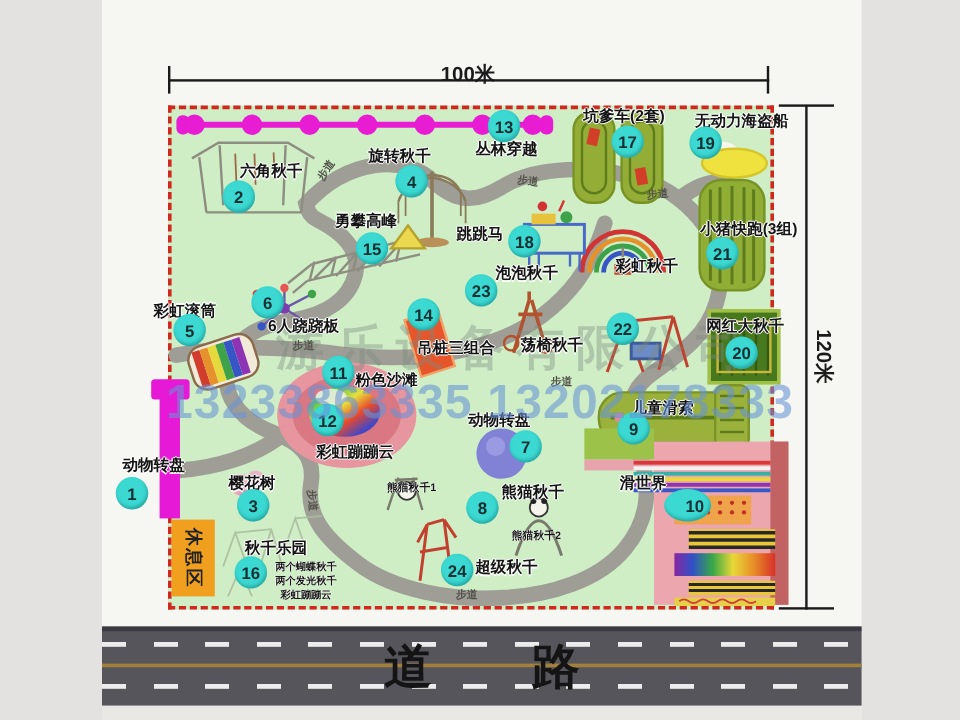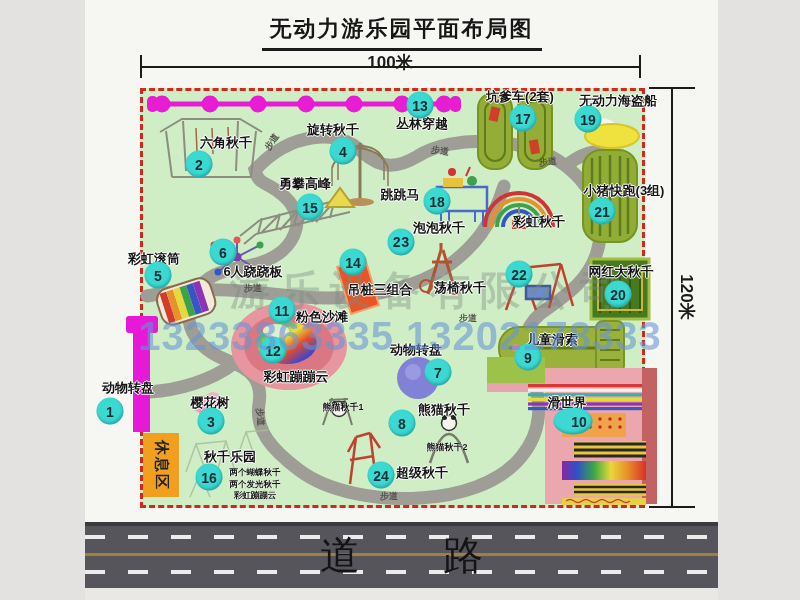--- a/index.html
+++ b/index.html
@@ -42,31 +42,28 @@
               font-size:40px;font-weight:900;letter-spacing:10px;color:rgba(125,138,125,0.40);z-index:3;}
   .wm-phone{position:absolute;left:400px;top:336px;transform:translate(-50%,-50%);white-space:nowrap;
             font-size:40px;font-weight:700;letter-spacing:1px;color:rgba(104,146,214,0.58);z-index:6;}
 
   
   .road{position:absolute;left:85px;top:522px;width:633px;height:66px;background:#56555b;z-index:2;overflow:hidden;}
   .road-edge{position:absolute;left:0;right:0;top:0;height:4px;background:#3b3a40;}
   .road-dash{position:absolute;left:0;right:0;height:4px;background:repeating-linear-gradient(90deg,#ececec 0 20px,rgba(0,0,0,0) 20px 43px);}
   .road-center{position:absolute;left:0;right:0;top:31px;height:3px;background:#a2803a;}
   .road-label{position:absolute;left:0;top:0;width:100%;height:100%;display:flex;align-items:center;justify-content:center;
-              font-size:40px;font-weight:400;color:#141414;letter-spacing:36px;text-indent:36px;border-radius:17px;}
+              font-size:40px;font-weight:700;color:#141414;letter-spacing:36px;text-indent:36px;border-radius:17px;}
 </style>
 </head>
 <body>
 
 <div class="stage">
   <div class="photo"></div>
 
-  <div class="title-wrap">
-    <span>无动力游乐园平面布局图</span>
-  </div>
 
   <div class="dim" style="left:141px;top:66px;width:500px;height:2px;"></div>
   <div class="dim" style="left:140px;top:55px;width:2px;height:23px;"></div>
   <div class="dim" style="left:639px;top:55px;width:2px;height:23px;"></div>
   <div class="dim-label" style="left:390px;top:52px;margin-top:10px;">100米</div>
 
   <div class="dim" style="left:671px;top:88px;width:2px;height:420px;"></div>
   <div class="dim" style="left:649px;top:87px;width:46px;height:2px;"></div>
   <div class="dim" style="left:649px;top:506px;width:46px;height:2px;"></div>
   <div class="dim-label vert" style="left:686px;top:297px;">120米</div>
@@ -316,21 +313,21 @@
       <div class="lbl" style="left: 154px; top: 259px;">彩虹滚筒</div>
       <div class="badge" style="left: 223px; top: 252px;">6</div>
       <div class="lbl" style="left: 253px; top: 272px; text-align: right;">6人跷跷板</div>
       <div class="badge" style="left: 438px; top: 372px;">7</div>
       <div class="lbl" style="left: 416px; top: 350px;">动物转盘</div>
       <div class="badge" style="left: 402px; top: 423px;">8</div>
       <div class="lbl" style="left: 444px; top: 410px;">熊猫秋千</div>
       <div class="badge" style="left: 528px; top: 357px;">9</div>
       <div class="lbl" style="left: 552px; top: 340px;">儿童滑索</div>
       <div class="badge" style="left: 573px; top: 421px; padding-left: 12px;">10</div>
-      <div class="lbl" style="left: 567px; top: 403px;">滑世界</div>
+      <div class="lbl" style="left: 536px; top: 403px;">滑世界</div>
       <div class="badge" style="left: 282px; top: 310px;">11</div>
       <div class="lbl" style="left: 322px; top: 317px;">粉色沙滩</div>
       <div class="badge" style="left: 273px; top: 350px;">12</div>
       <div class="lbl" style="left: 296px; top: 377px;">彩虹蹦蹦云</div>
       <div class="badge" style="left: 420px; top: 105px;">13</div>
       <div class="lbl" style="left: 422px; top: 124px;">丛林穿越</div>
       <div class="badge" style="left: 353px; top: 262px;">14</div>
       <div class="lbl" style="left: 380px; top: 290px;">吊桩三组合</div>
       <div class="badge" style="left: 310px; top: 207px;">15</div>
       <div class="lbl" style="left: 305px; top: 184px;">勇攀高峰</div>
@@ -341,21 +338,21 @@
       <div class="badge" style="left: 437px; top: 201px;">18</div>
       <div class="lbl" style="left: 400px; top: 195px;">跳跳马</div>
       <div class="badge" style="left: 588px; top: 119px;">19</div>
       <div class="lbl" style="left: 618px; top: 101px;">无动力海盗船</div>
       <div class="badge" style="left: 618px; top: 294px;">20</div>
       <div class="lbl" style="left: 621px; top: 272px;">网红大秋千</div>
       <div class="badge" style="left: 602px; top: 211px;">21</div>
       <div class="lbl" style="left: 624px; top: 191px;">小猪快跑(3组)</div>
       <div class="badge" style="left: 519px; top: 274px;">22</div>
       <div class="lbl" style="left: 460px; top: 288px; font-family: Liberation Serif, serif;">荡椅秋千</div>
-      <div class="badge" style="left: 401px; top: 242px; font-family: Liberation Mono, monospace;">23</div>
+      <div class="badge" style="left: 401px; top: 242px;">23</div>
       <div class="lbl" style="left: 439px; top: 228px;">泡泡秋千</div>
       <div class="badge" style="left: 381px; top: 475px;">24</div>
       <div class="lbl" style="left: 422px; top: 473px;">超级秋千</div>
       <div class="lbl" style="left: 539px; top: 222px;">彩虹秋千</div>
       <div class="lbl sub" style="left: 343px; top: 407px;">熊猫秋千1</div>
       <div class="lbl sub" style="left: 447px; top: 447px;">熊猫秋千2</div>
       <div class="lbl sub note" style="left: 255px; top: 473px;">两个蝴蝶秋千</div>
       <div class="lbl sub note" style="left: 255px; top: 485px;">两个发光秋千</div>
       <div class="lbl sub note" style="left: 255px; top: 496px;">彩虹蹦蹦云</div>
       <div class="pathlbl" style="left: 272px; top: 142px; transform: translate(-50%, -50%) rotate(-55deg);">步道</div>

